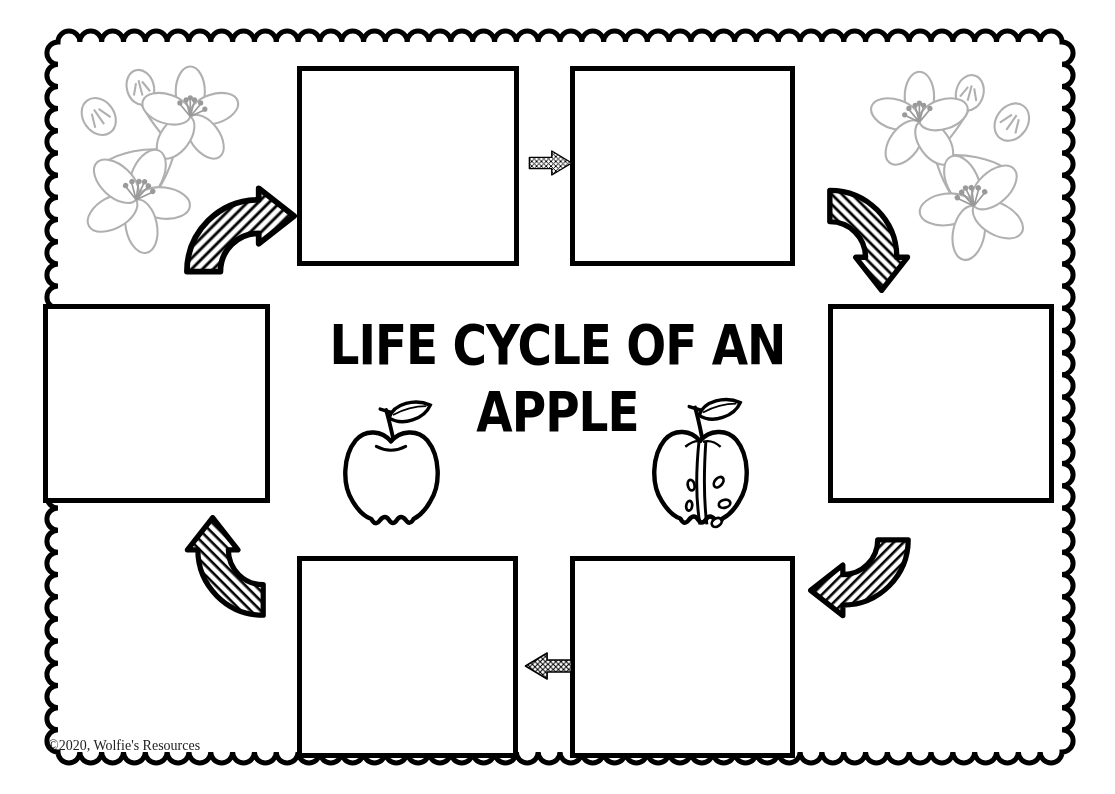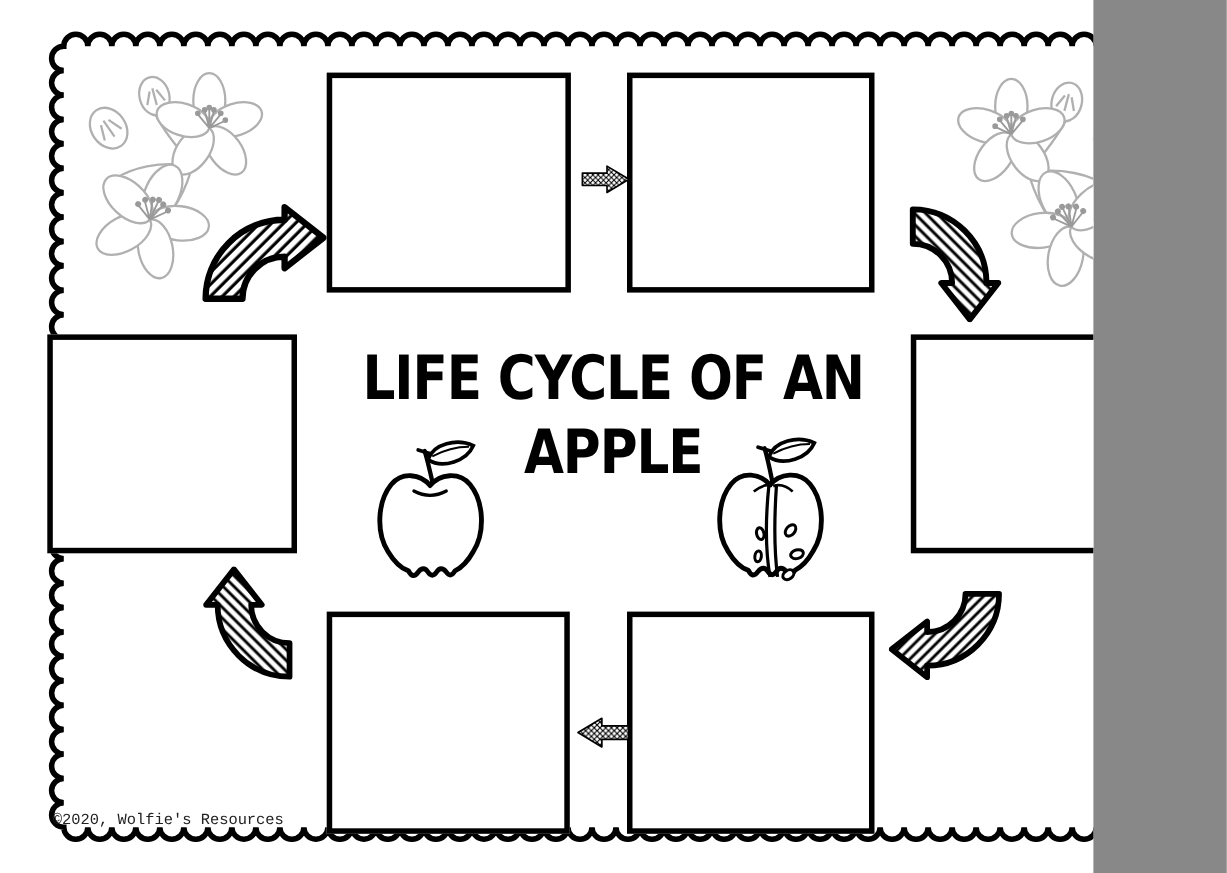--- a/index.html
+++ b/index.html
@@ -1,36 +1,36 @@
 <!DOCTYPE html>
 <html><head>
 <meta charset="utf-8">
 <style>
   html,body{margin:0;padding:0;background:#888;}
   .page{
-    position:relative;width:994px;height:794px;background:#fff;
+    position:relative;width:1115px;height:794px;background:#fff;
     overflow:hidden;font-family:"Liberation Sans",sans-serif;
   }
   .frame-svg{position:absolute;left:0;top:0;width:1115px;height:794px;}
   .abs{position:absolute;}
   .box{
     position:absolute;border:5px solid #000;background:#fff;box-sizing:border-box;
   }
   .title-wrap{position:absolute;left:0;top:0;width:1115px;text-align:center;pointer-events:none;}
   .title-line{
     position:absolute;left:0;width:1115px;text-align:center;
     font-family:"DejaVu Sans",sans-serif;font-weight:bold;color:#000;
     font-size:47px;letter-spacing:-1px;transform:scaleY(1.18);transform-origin:top center;
     white-space:nowrap;
   }
   .title-1{top:312px;}
   .title-2{top:379px;}
   .copyright{
     position:absolute;left:48px;top:738px;font-size:14px;color:#222;
-    font-family:Liberation Mono, monospace;
+    font-family:Liberation Serif, serif;
   }
 </style>
 </head>
 <body>
 
 <div class="page">
 
   <svg width="0" height="0" style="position:absolute" aria-hidden="true">
     <defs>
       <pattern id="hatch" width="8" height="8" patternUnits="userSpaceOnUse" patternTransform="rotate(45)">

